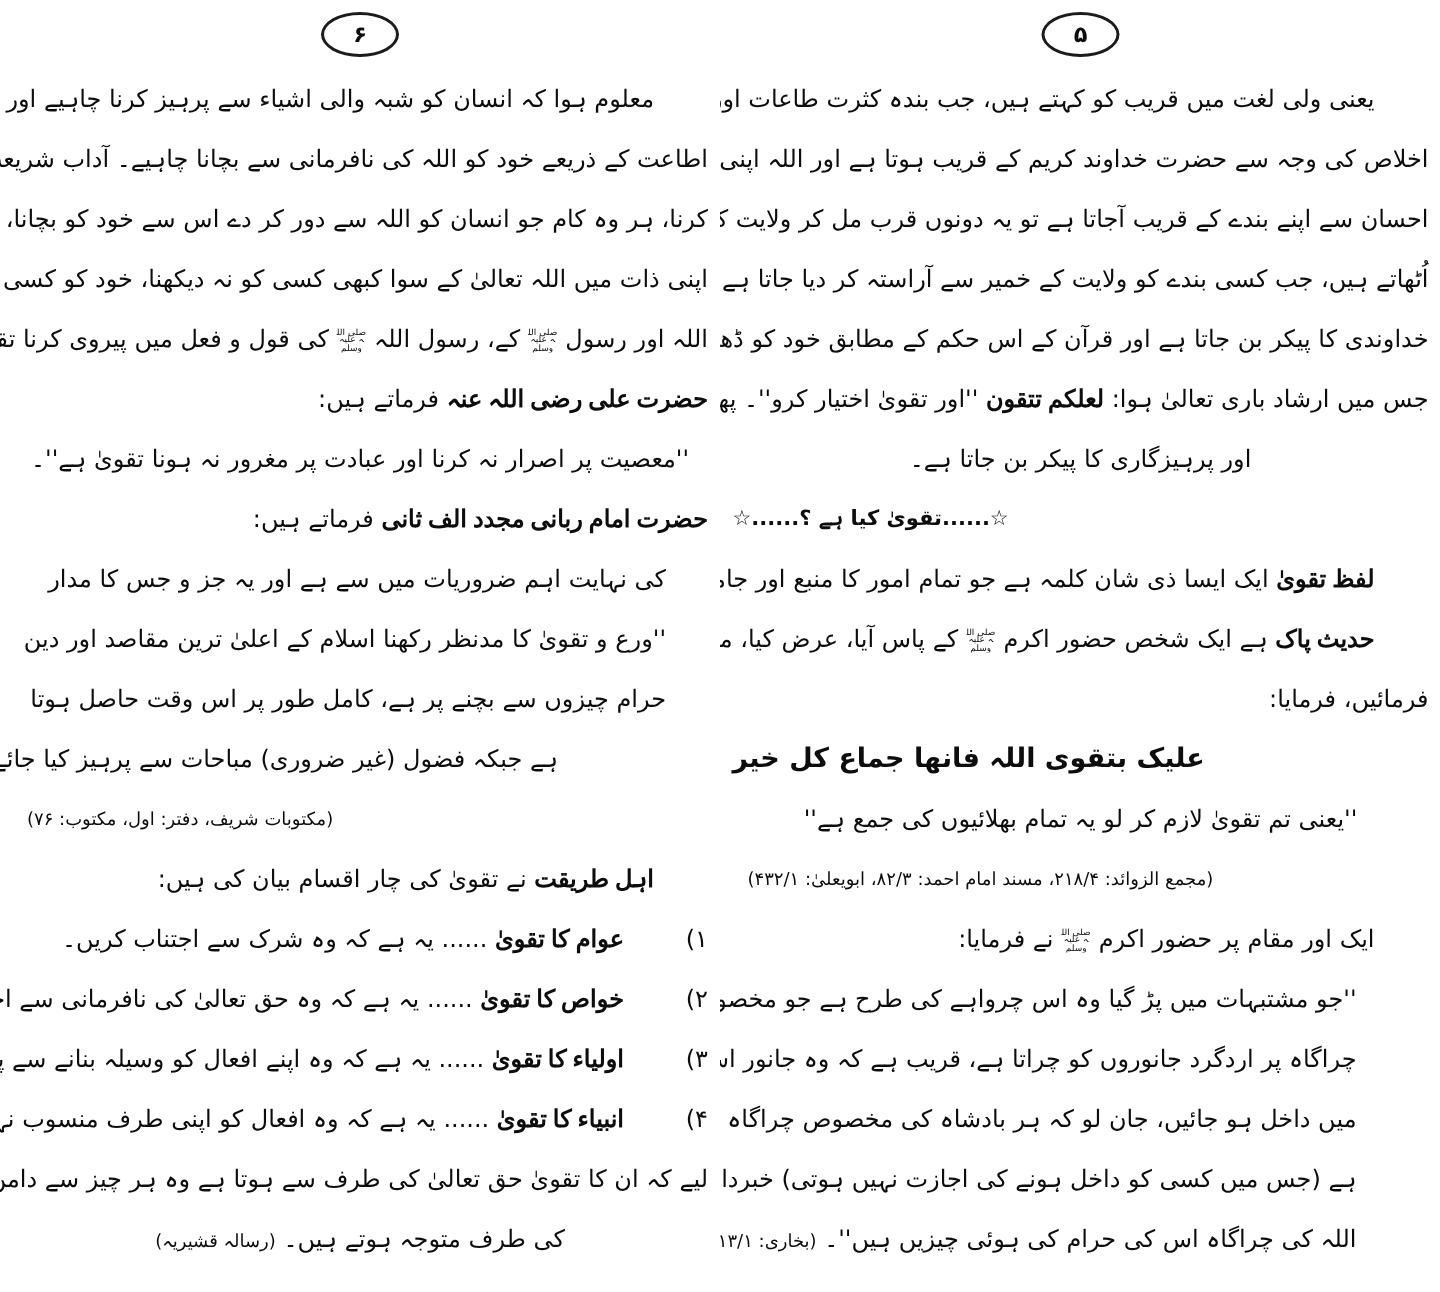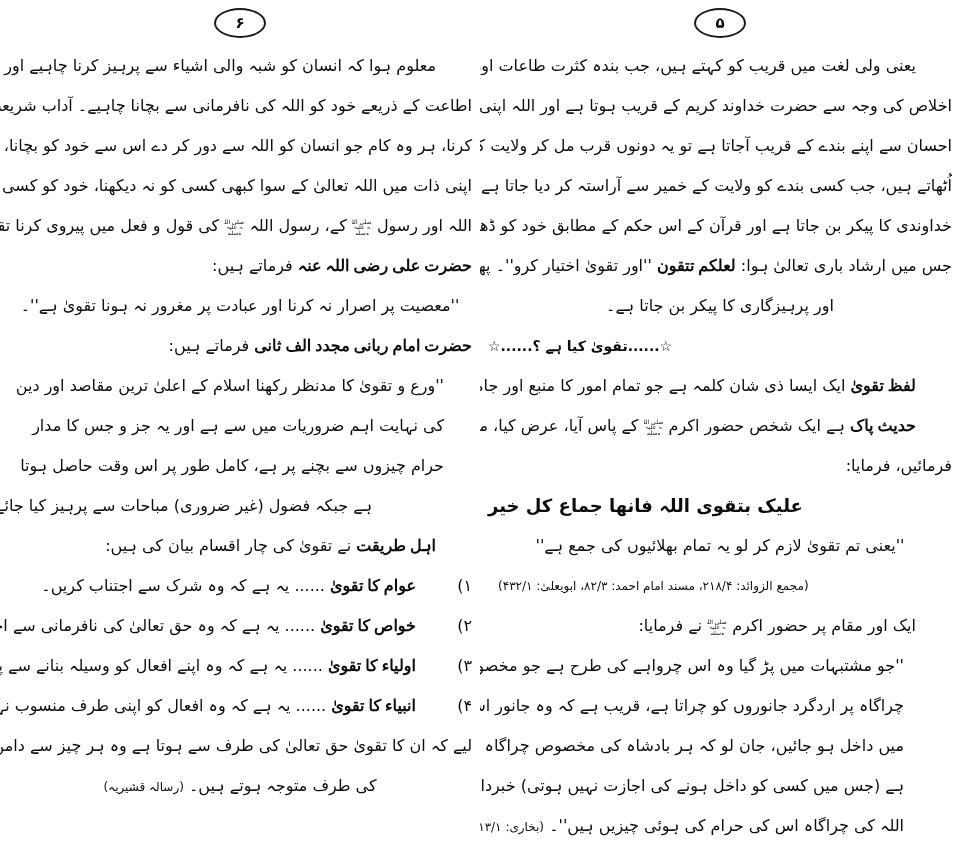--- a/index.html
+++ b/index.html
@@ -52,24 +52,25 @@
       <span class="pgnum">۶</span>
     </div>
     <div class="ln indent">معلوم ہوا کہ انسان کو شبہ والی اشیاء سے پرہیز کرنا چاہیے اور نفس کی عدم</div>
     <div class="ln">اطاعت کے ذریعے خود کو اللہ کی نافرمانی سے بچانا چاہیے۔ آداب شریعت کی حفاظت</div>
     <div class="ln">کرنا، ہر وہ کام جو انسان کو اللہ سے دور کر دے اس سے خود کو بچانا، ممنوعات سے بچنا</div>
     <div class="ln">اپنی ذات میں اللہ تعالیٰ کے سوا کبھی کسی کو نہ دیکھنا، خود کو کسی سے بہتر نہ سمجھنا ماسوائے</div>
     <div class="ln"><span>اللہ اور رسول </span><span class="saw">صلی اللہ علیہ وسلم</span><span> کے، رسول اللہ </span><span class="saw">صلی اللہ علیہ وسلم</span><span> کی قول و فعل میں پیروی کرنا تقویٰ ہے۔</span></div>
     <div class="ln"><span class="bold">حضرت علی رضی اللہ عنہ</span><span> فرماتے ہیں:</span></div>
     <div class="ln center">''معصیت پر اصرار نہ کرنا اور عبادت پر مغرور نہ ہونا تقویٰ ہے''۔</div>
     <div class="ln"><span class="bold">حضرت امام ربانی مجدد الف ثانی</span><span> فرماتے ہیں:</span></div>
+    <div class="ln ql">کی نہایت اہم ضروریات میں سے ہے اور یہ جز و جس کا مدار</div>
     <div class="ln ql">''ورع و تقویٰ کا مدنظر رکھنا اسلام کے اعلیٰ ترین مقاصد اور دین</div>
-    <div class="ln ql">کی نہایت اہم ضروریات میں سے ہے اور یہ جز و جس کا مدار</div>
     <div class="ln ql">حرام چیزوں سے بچنے پر ہے، کامل طور پر اس وقت حاصل ہوتا</div>
     <div class="ln pr100">ہے جبکہ فضول (غیر ضروری) مباحات سے پرہیز کیا جائے''۔</div>
+    <div class="ln cite">(مکتوبات شریف، دفتر: اول، مکتوب: ۷۶)</div>
     <div class="ln indent"><span class="bold">اہل طریقت</span><span> نے تقویٰ کی چار اقسام بیان کی ہیں:</span></div>
     <div class="ln"><span class="num">۱)</span><span class="bold">عوام کا تقویٰ</span><span> ...... یہ ہے کہ وہ شرک سے اجتناب کریں۔</span></div>
     <div class="ln"><span class="num">۲)</span><span class="bold">خواص کا تقویٰ</span><span> ...... یہ ہے کہ وہ حق تعالیٰ کی نافرمانی سے احتراز کریں۔</span></div>
     <div class="ln"><span class="num">۳)</span><span class="bold">اولیاء کا تقویٰ</span><span> ...... یہ ہے کہ وہ اپنے افعال کو وسیلہ بنانے سے پرہیز کریں۔</span></div>
     <div class="ln"><span class="num">۴)</span><span class="bold">انبیاء کا تقویٰ</span><span> ...... یہ ہے کہ وہ افعال کو اپنی طرف منسوب نہیں کرتے اس</span></div>
     <div class="ln">لیے کہ ان کا تقویٰ حق تعالیٰ کی طرف سے ہوتا ہے وہ ہر چیز سے دامن بچا کر حق تعالیٰ</div>
     <div class="ln center"><span>کی طرف متوجہ ہوتے ہیں۔ </span><span class="cite-inline">(رسالہ قشیریہ)</span></div>
   </div>
 
   <div class="page">

